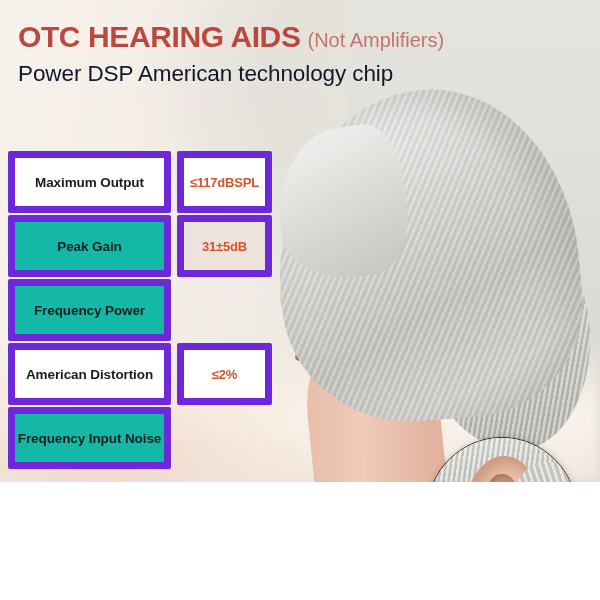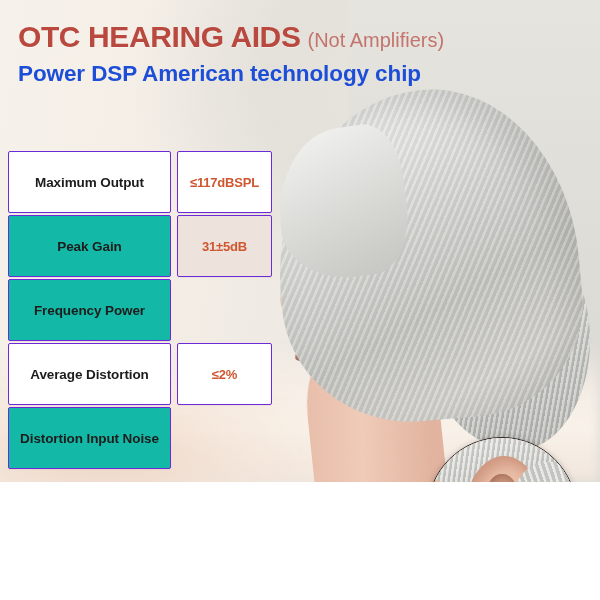--- a/index.html
+++ b/index.html
@@ -255,40 +255,40 @@
   .title-note {
     font-size: 20px;
     font-weight: 400;
     color: #c3746e;
     margin-left: 7px;
     letter-spacing: 0;
   }
   .subtitle {
     margin-top: 9px;
     font-size: 22.5px;
-    font-weight: 700;
-    color: #1d4ed8;
+    font-weight: 400;
+    color: #0f172a;
     white-space: nowrap;
     letter-spacing: -0.1px;
   }
 
   
   .spec-table {
     position: absolute;
     left: 8px; top: 151px;
     width: 264px;
     z-index: 6;
   }
   .spec-row {
     display: flex;
     gap: 6px;
     margin-bottom: 2px;
   }
   .cell {
-    border: 1px solid #6d28d9;
+    border: 7px solid #6d28d9;
     border-radius: 2px;
     display: flex;
     align-items: center;
     justify-content: center;
     height: 62px;
     box-sizing: border-box;
     text-align: center;
     box-shadow: 0 1px 1px rgba(120,100,90,0.07);
   }
   .cell-label {
@@ -369,22 +369,22 @@
       <div class="cell cell-label">Peak Gain</div>
       <div class="cell cell-value">31±5dB</div>
     </div>
 
 
     <div class="spec-row even">
       <div class="cell cell-label">Frequency Power</div>
     </div>
 
     <div class="spec-row odd">
-      <div class="cell cell-label">Average Distortion</div>
+      <div class="cell cell-label">American Distortion</div>
       <div class="cell cell-value">≤2%</div>
     </div>
 
     <div class="spec-row even">
-      <div class="cell cell-label">Distortion Input Noise</div>
+      <div class="cell cell-label">Frequency Input Noise</div>
     </div>
 
   </div>
 </div>
 
 </body></html>

